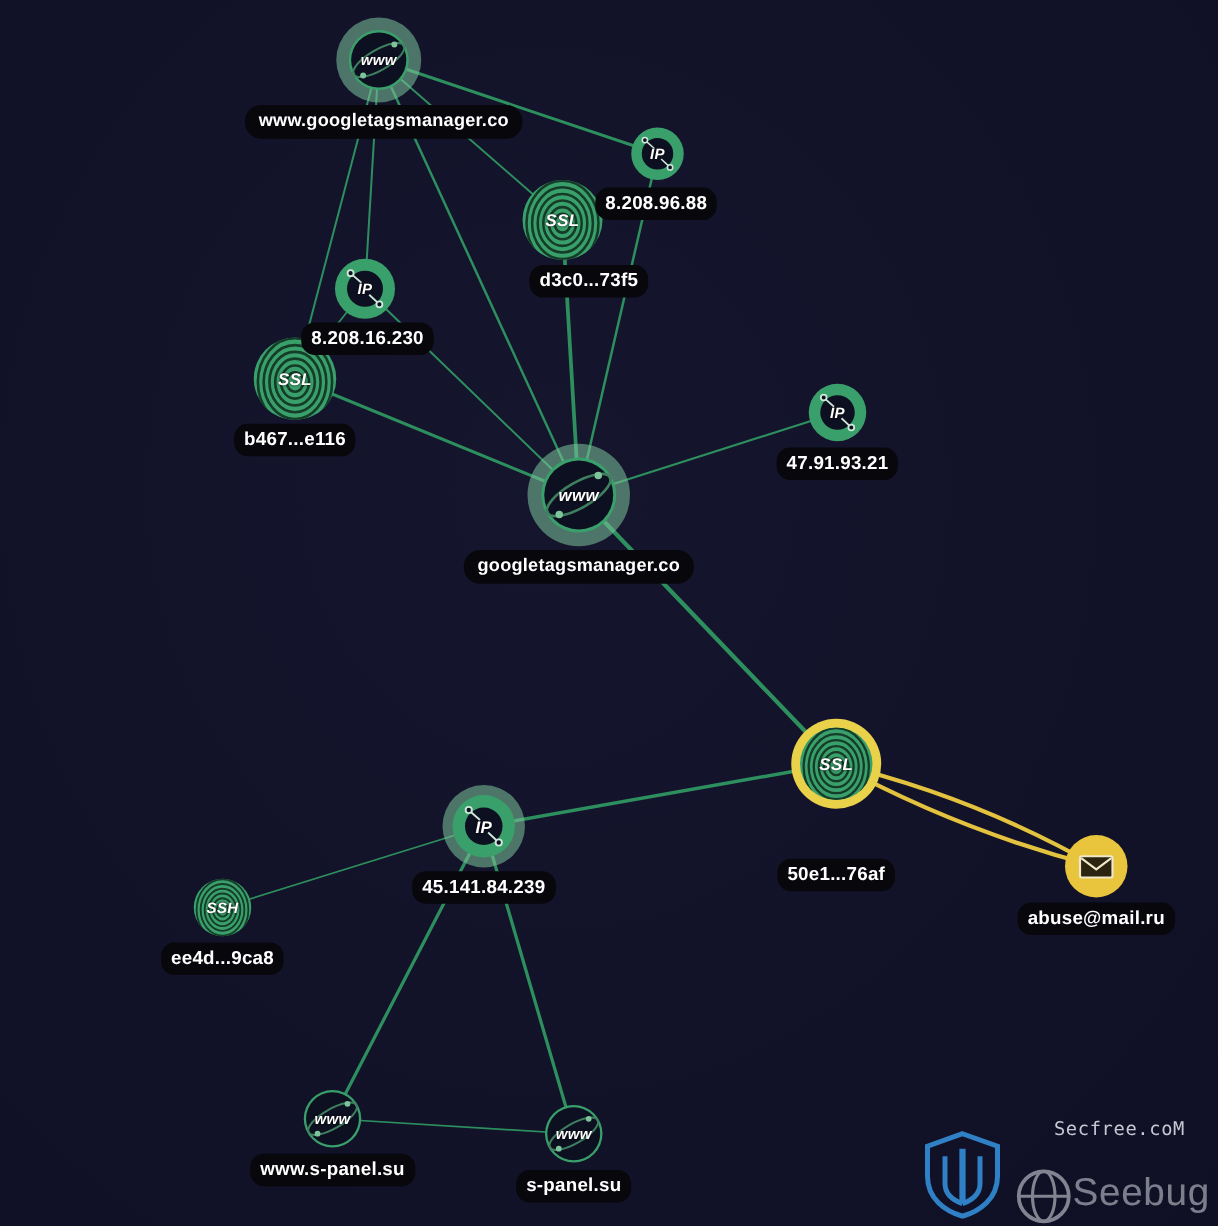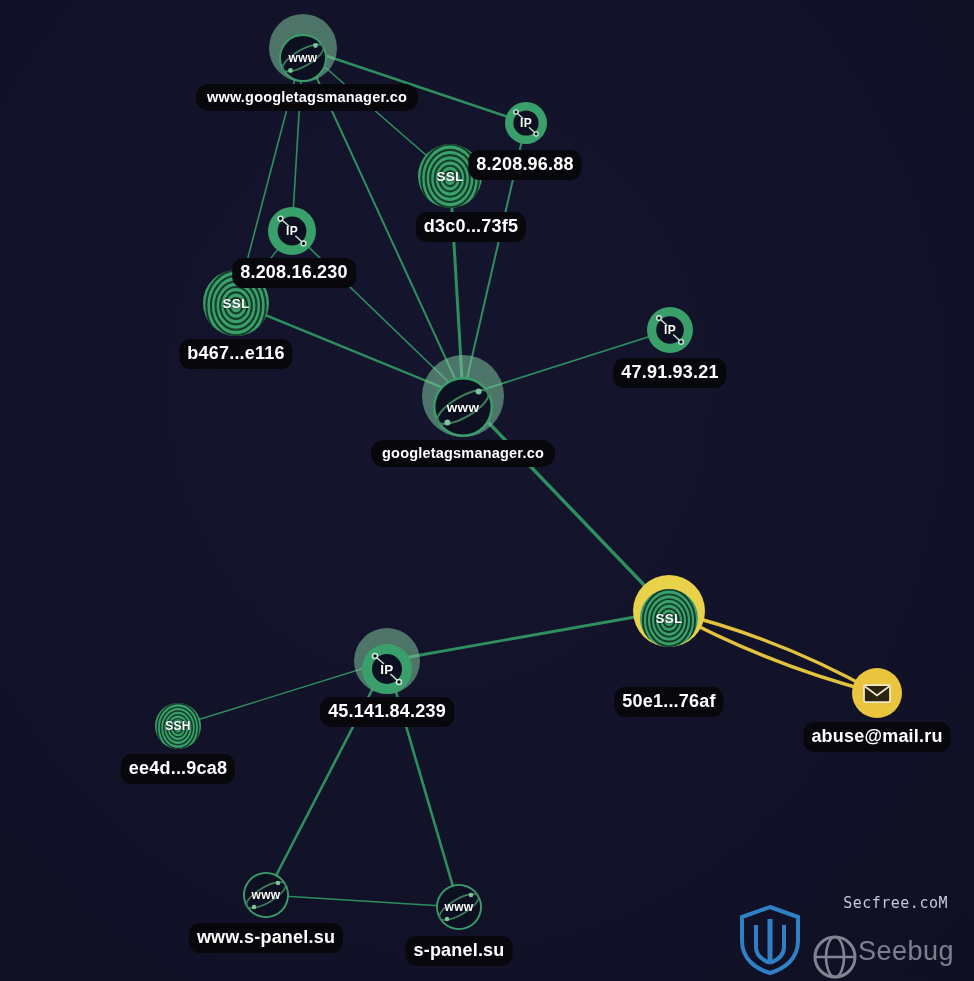--- a/index.html
+++ b/index.html
@@ -13,22 +13,23 @@
   #graph-canvas {
     position:relative;
     width:974px; height:981px;
     background:radial-gradient(ellipse at 45% 40%, #15162e 0%, #121229 55%, #0f1024 100%);
   }
   #edge-layer { position:absolute; top:0; left:0; width:974px; height:981px; }
 
   .node {
     position:absolute;
     transform:translate(-50%,-50%);
-    display:flex; align-items:flex-end; justify-content:center;
+    display:flex; align-items:center; justify-content:center;
     border-radius:50%;
+    font-style:italic;
   }
   .node-ring {
     position:absolute; top:50%; left:50%;
     transform:translate(-50%,-50%);
     border-radius:50%;
   }
   .node-core {
     position:relative;
     border-radius:50%;
     display:flex; align-items:center; justify-content:center;
@@ -43,21 +44,21 @@
     z-index:3;
     position:relative;
   }
   .node-label.sm { font-size:12px; }
 
   .label-chip {
     position:absolute;
     transform:translate(-50%,0);
     background:#07070c;
     color:#fff;
-    font-size:18px;
+    font-size:15px;
     font-weight:bold;
     padding:4px 8px 5px;
     border-radius:11px;
     white-space:nowrap;
     letter-spacing:.2px;
     z-index:40;
   }
   .label-chip.big { font-size:14.5px; padding:5px 11px 6px; border-radius:13px; }
 
   .glyph-svg { position:absolute; top:0; left:0; width:100%; height:100%; }
@@ -83,21 +84,21 @@
     font-family:"DejaVu Sans", sans-serif;
     font-weight:bold;
     font-size:32px;
     color:#e8eaf0;
     letter-spacing:1px;
     opacity:.93;
   }
   .wm-seebug {
     position:absolute;
     font-family:"Liberation Sans", sans-serif;
-    font-size:27px;
+    font-size:31px;
     color:rgba(225,228,236,.52);
     letter-spacing:.5px;
     padding-left:12px;
   }
 </style>
 </head>
 <body>
 
 <div id="graph-canvas">
 

